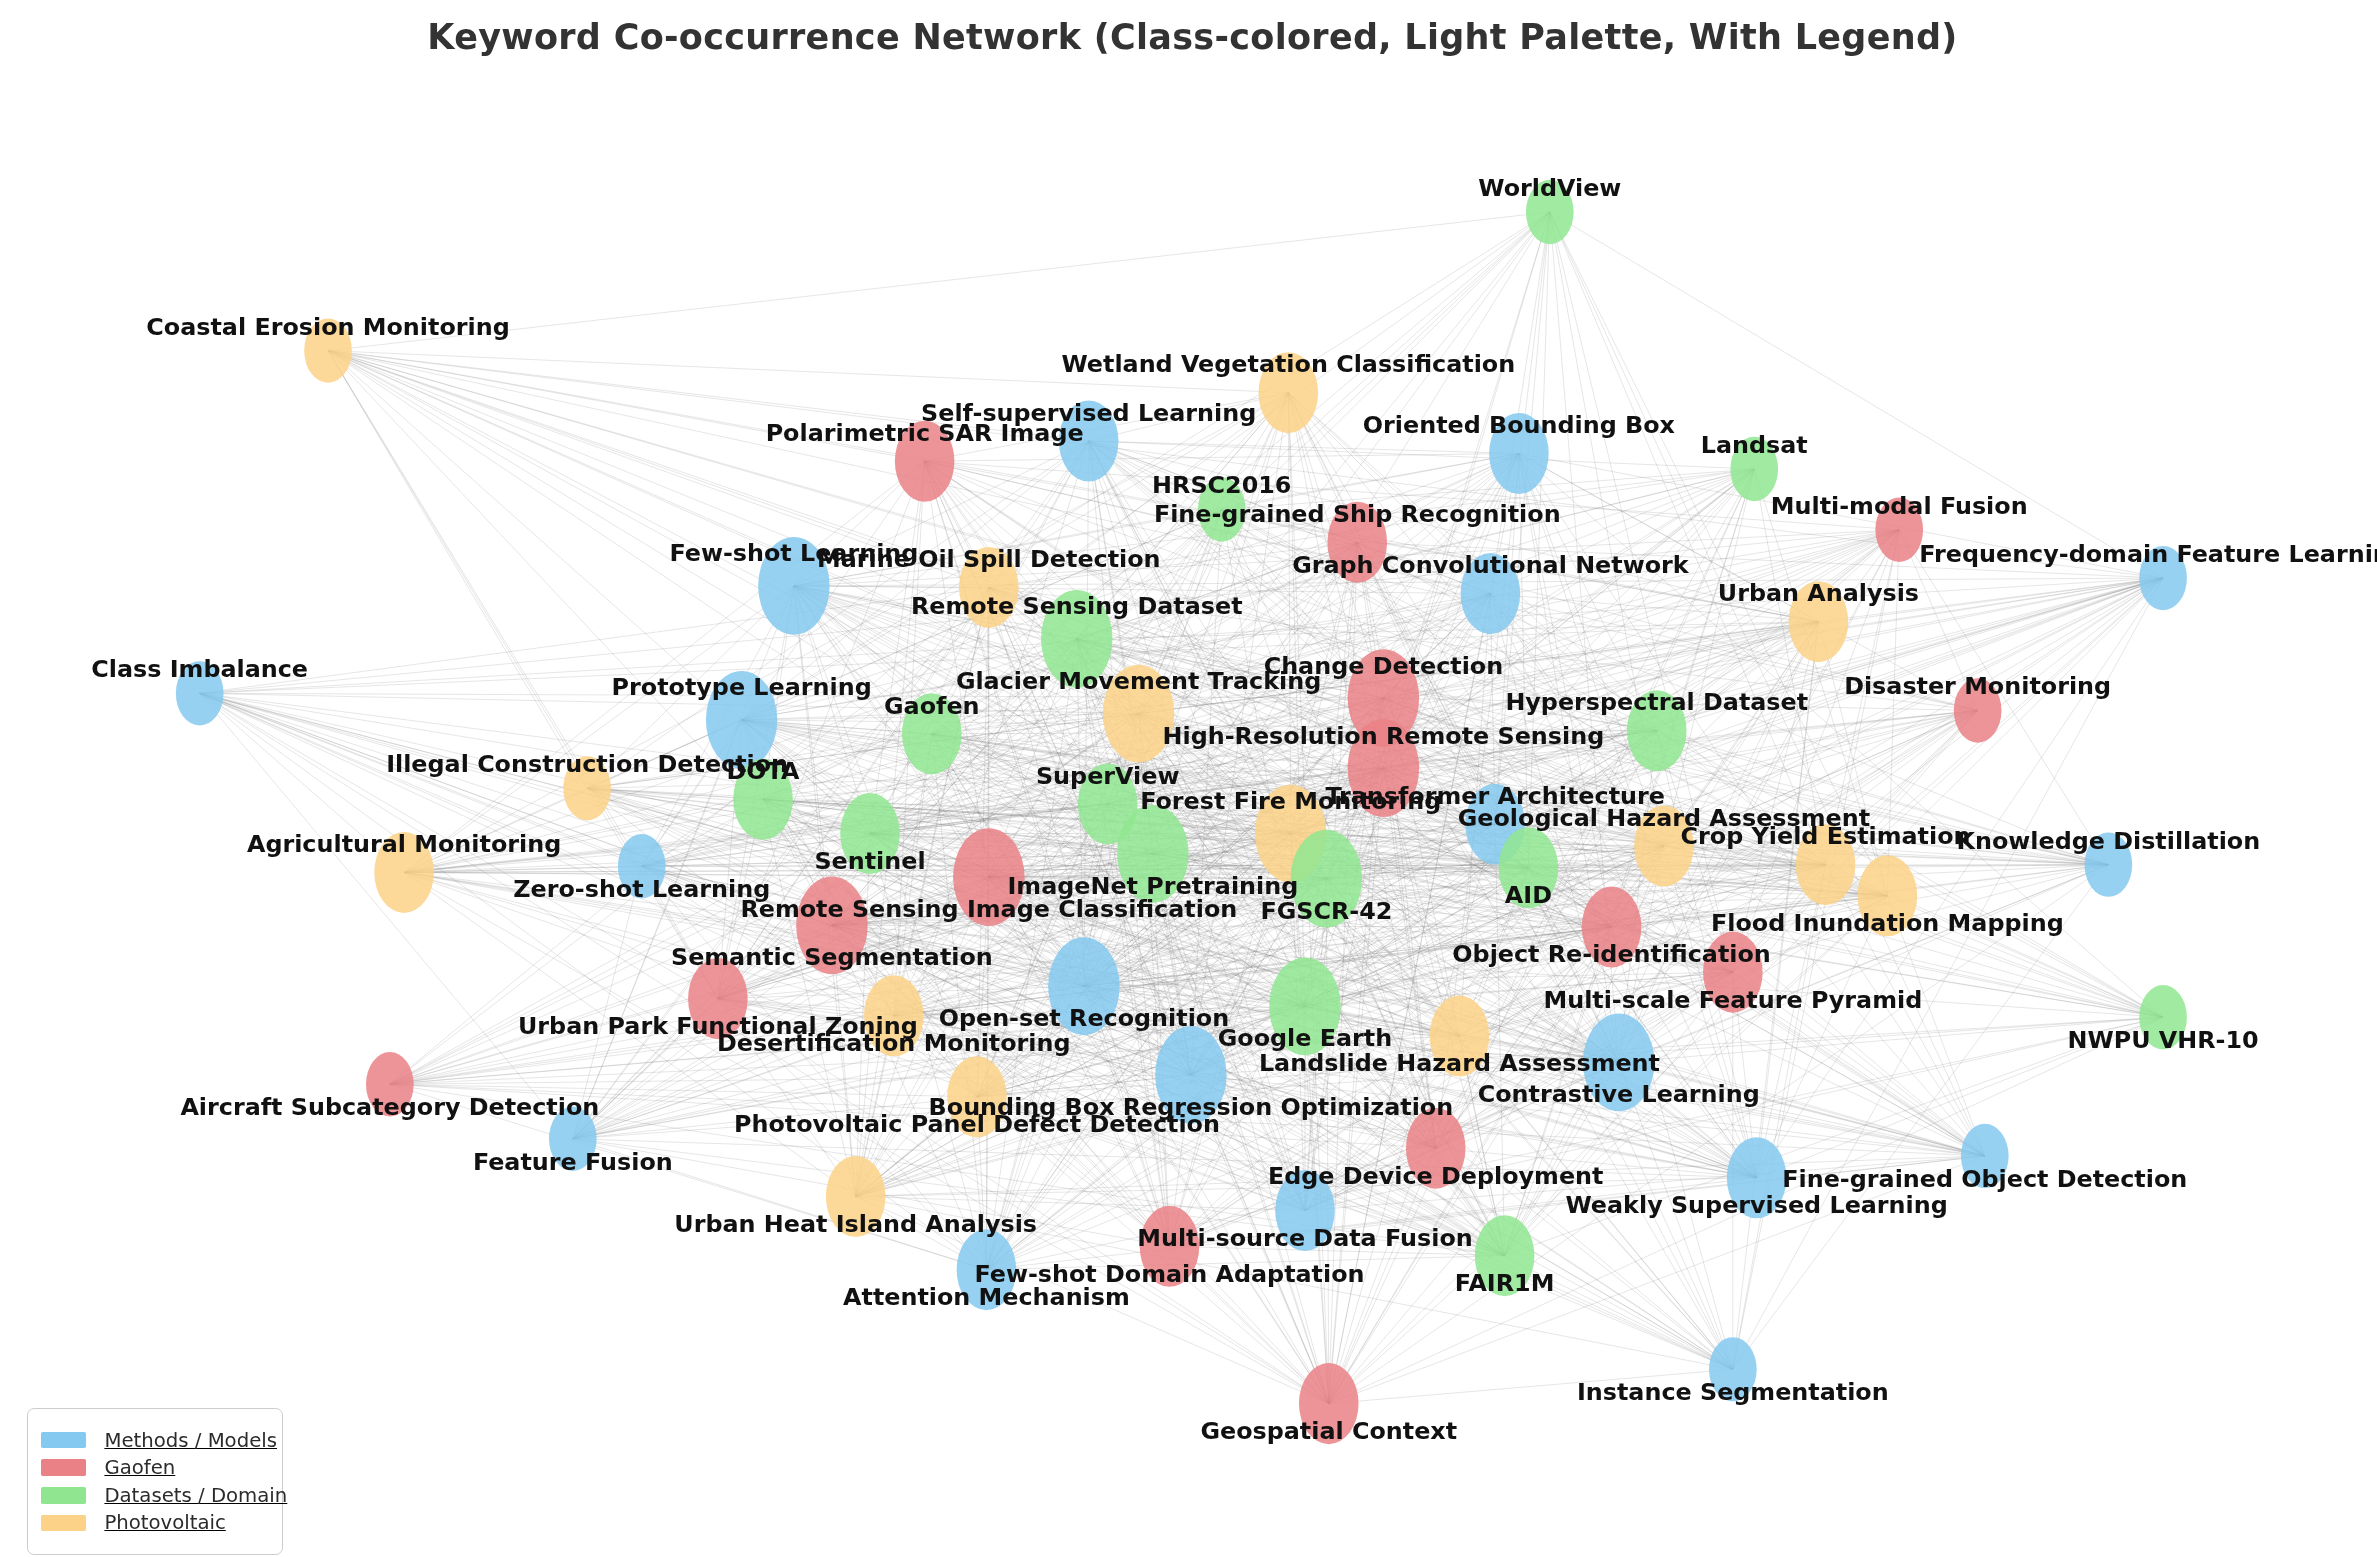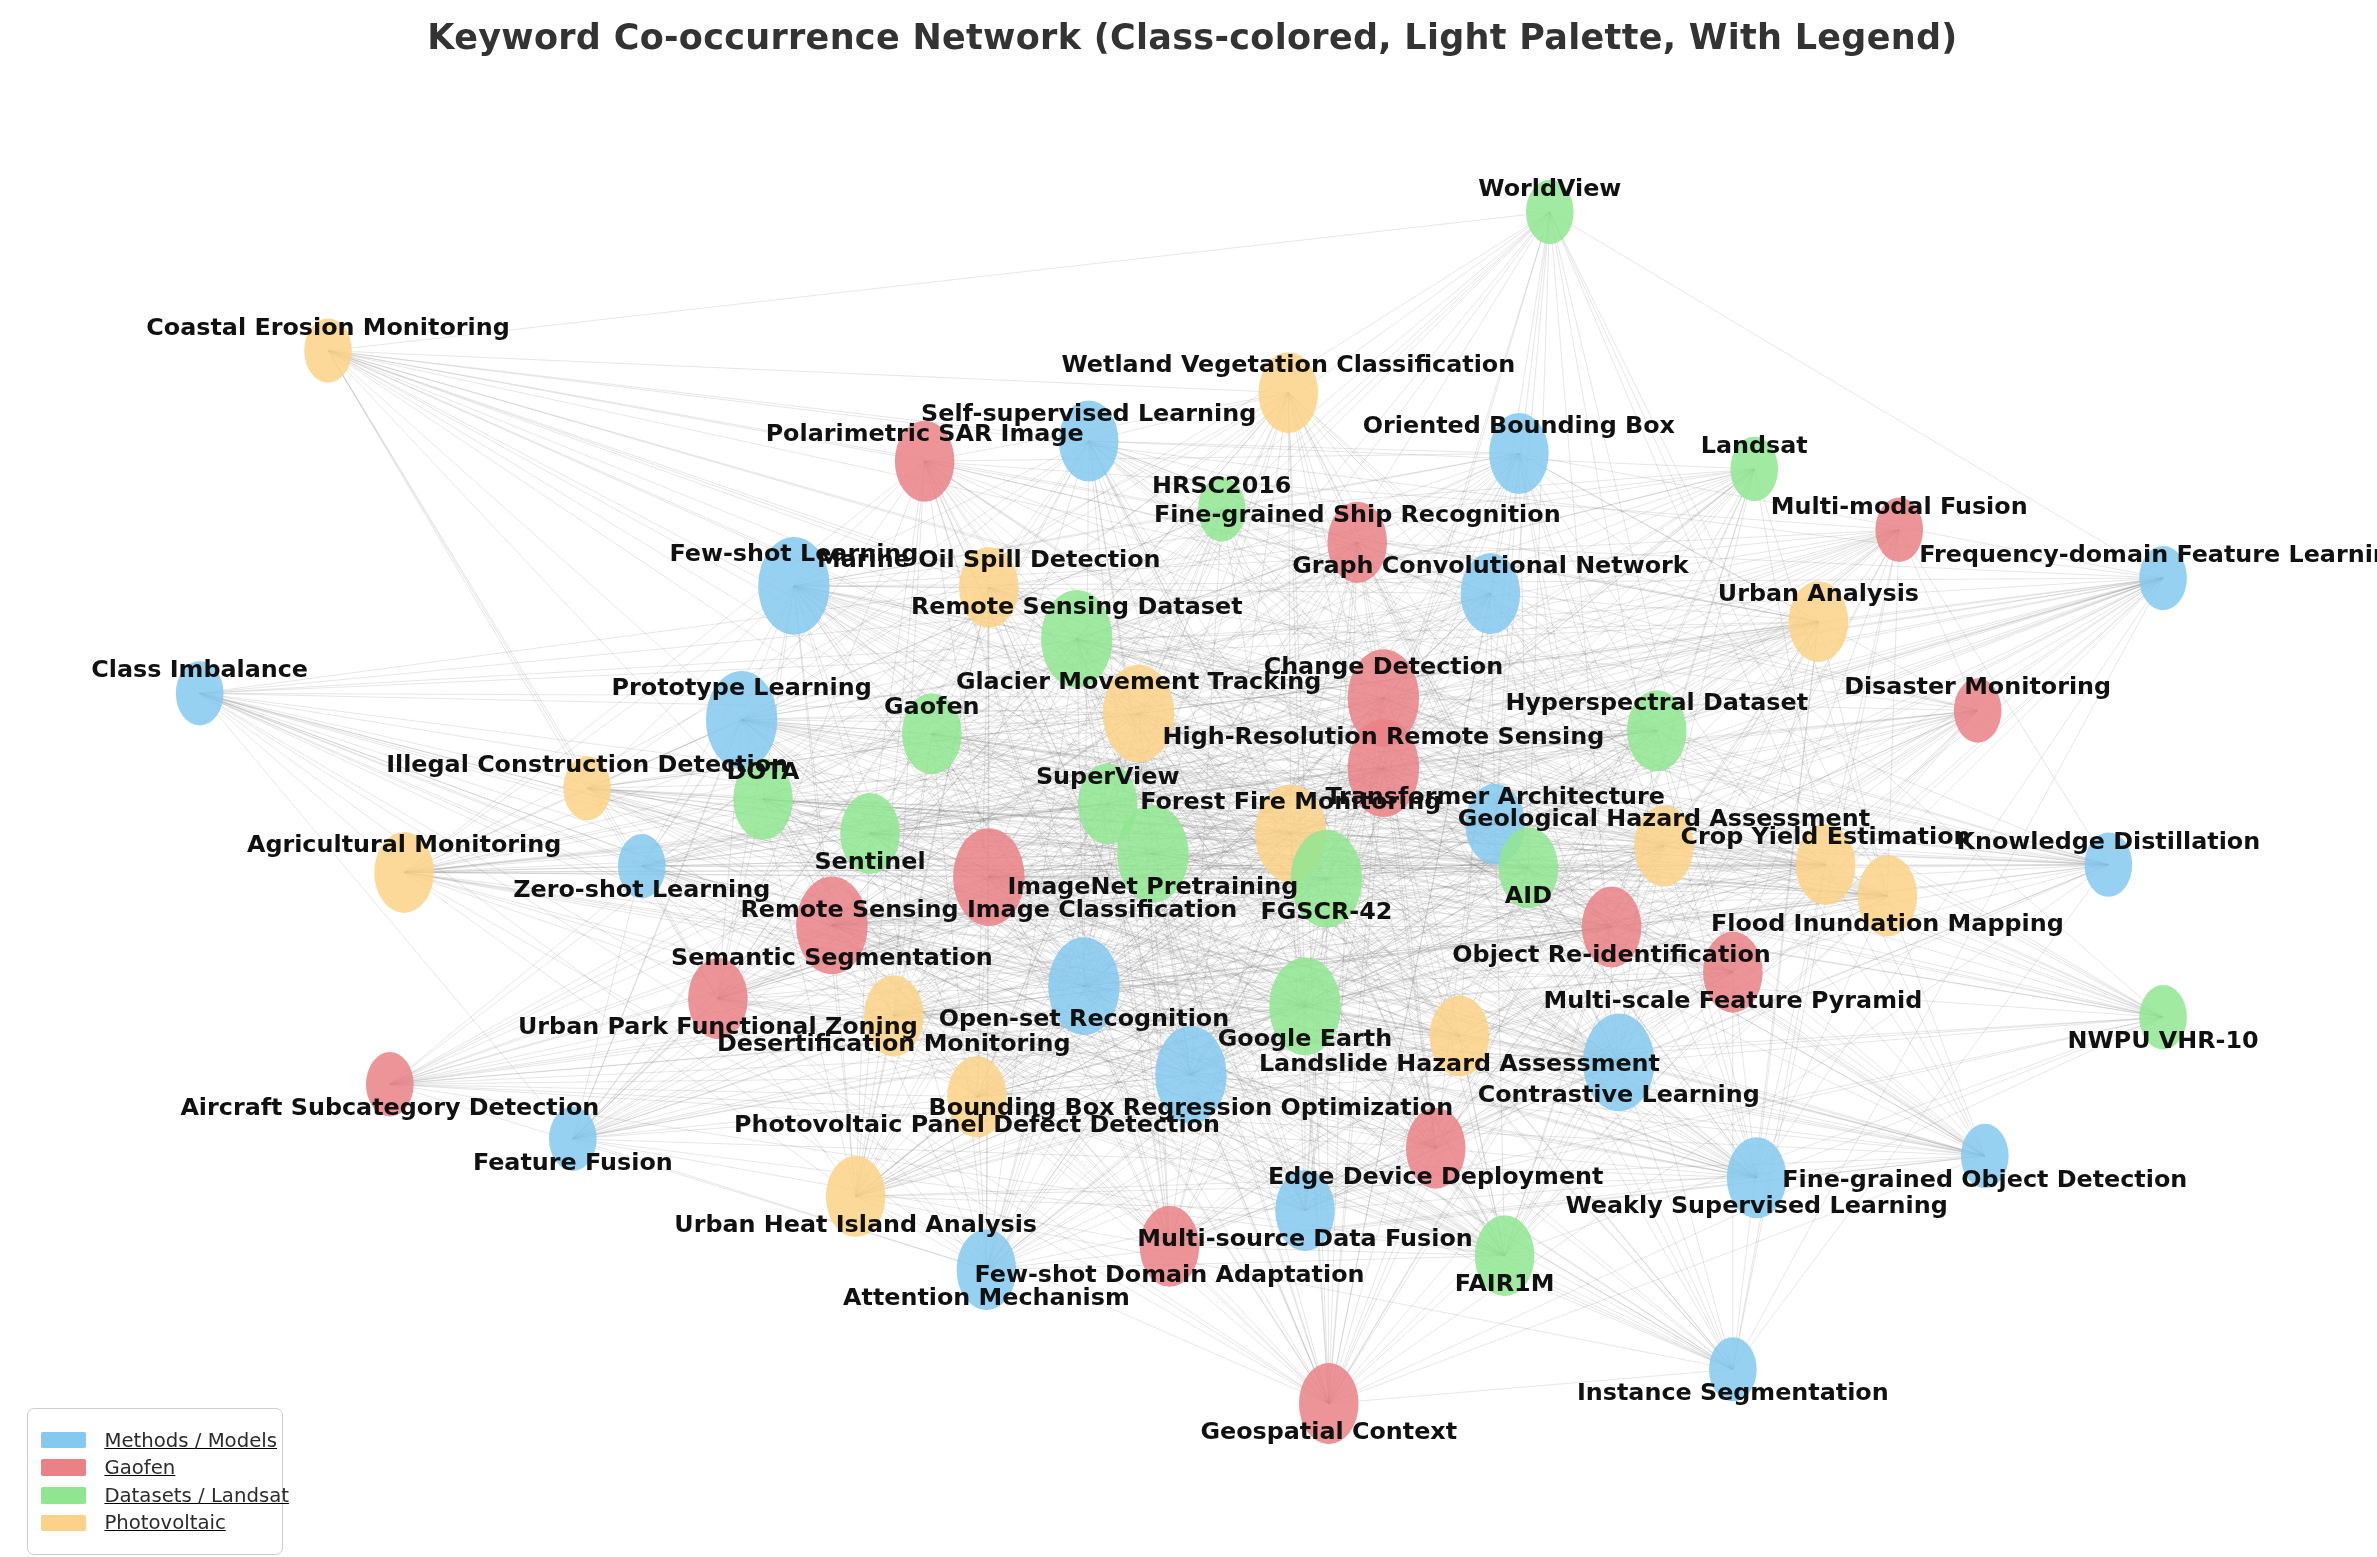--- a/index.html
+++ b/index.html
@@ -1336,21 +1336,21 @@
   <div class="legend-item">
         <span class="legend-swatch" style="background: rgb(133, 201, 240);"></span>
         <span class="legend-label">Methods / Models</span>
       </div>
       <div class="legend-item">
         <span class="legend-swatch" style="background: rgb(234, 129, 134);"></span>
         <span class="legend-label">Gaofen</span>
       </div>
       <div class="legend-item">
         <span class="legend-swatch" style="background: rgb(144, 230, 144);"></span>
-        <span class="legend-label">Datasets / Landsat</span>
+        <span class="legend-label">Datasets / Domain</span>
       </div>
       <div class="legend-item">
         <span class="legend-swatch" style="background: rgb(251, 210, 135);"></span>
         <span class="legend-label">Photovoltaic</span>
       </div>
     </div>
 </div>
 
 
 </body></html>

